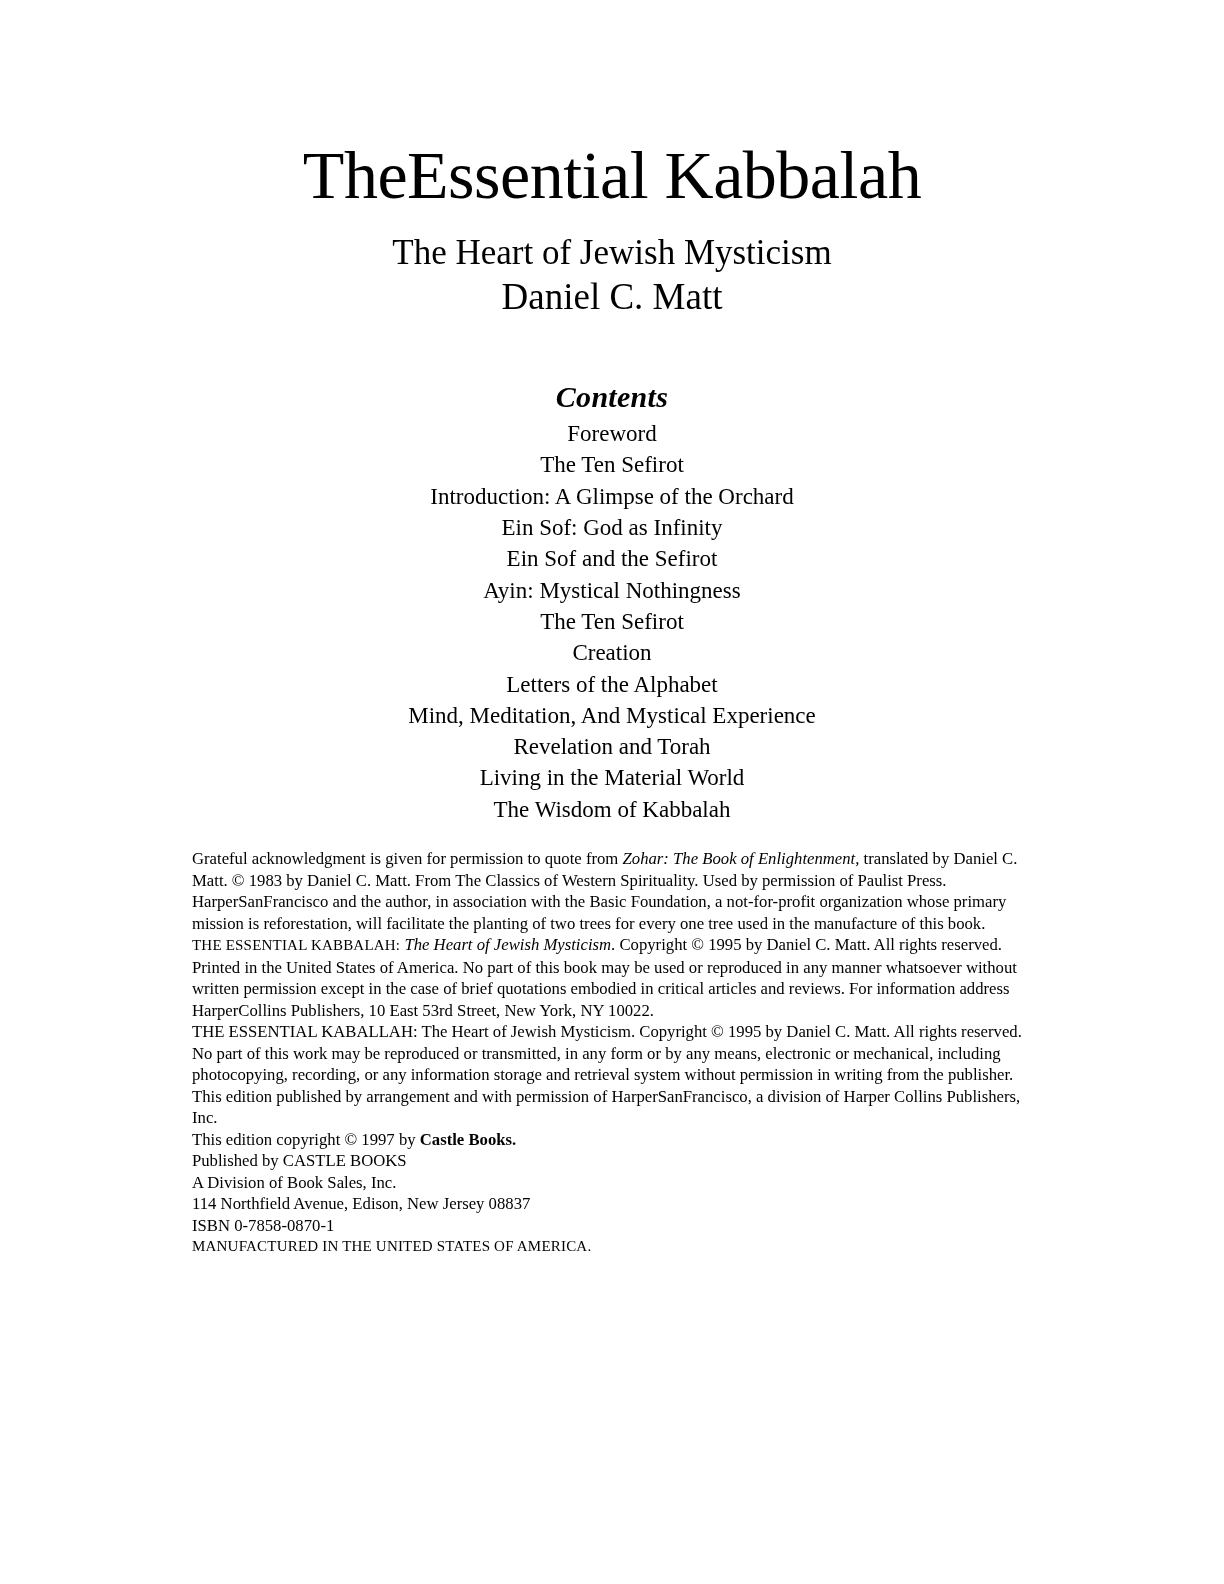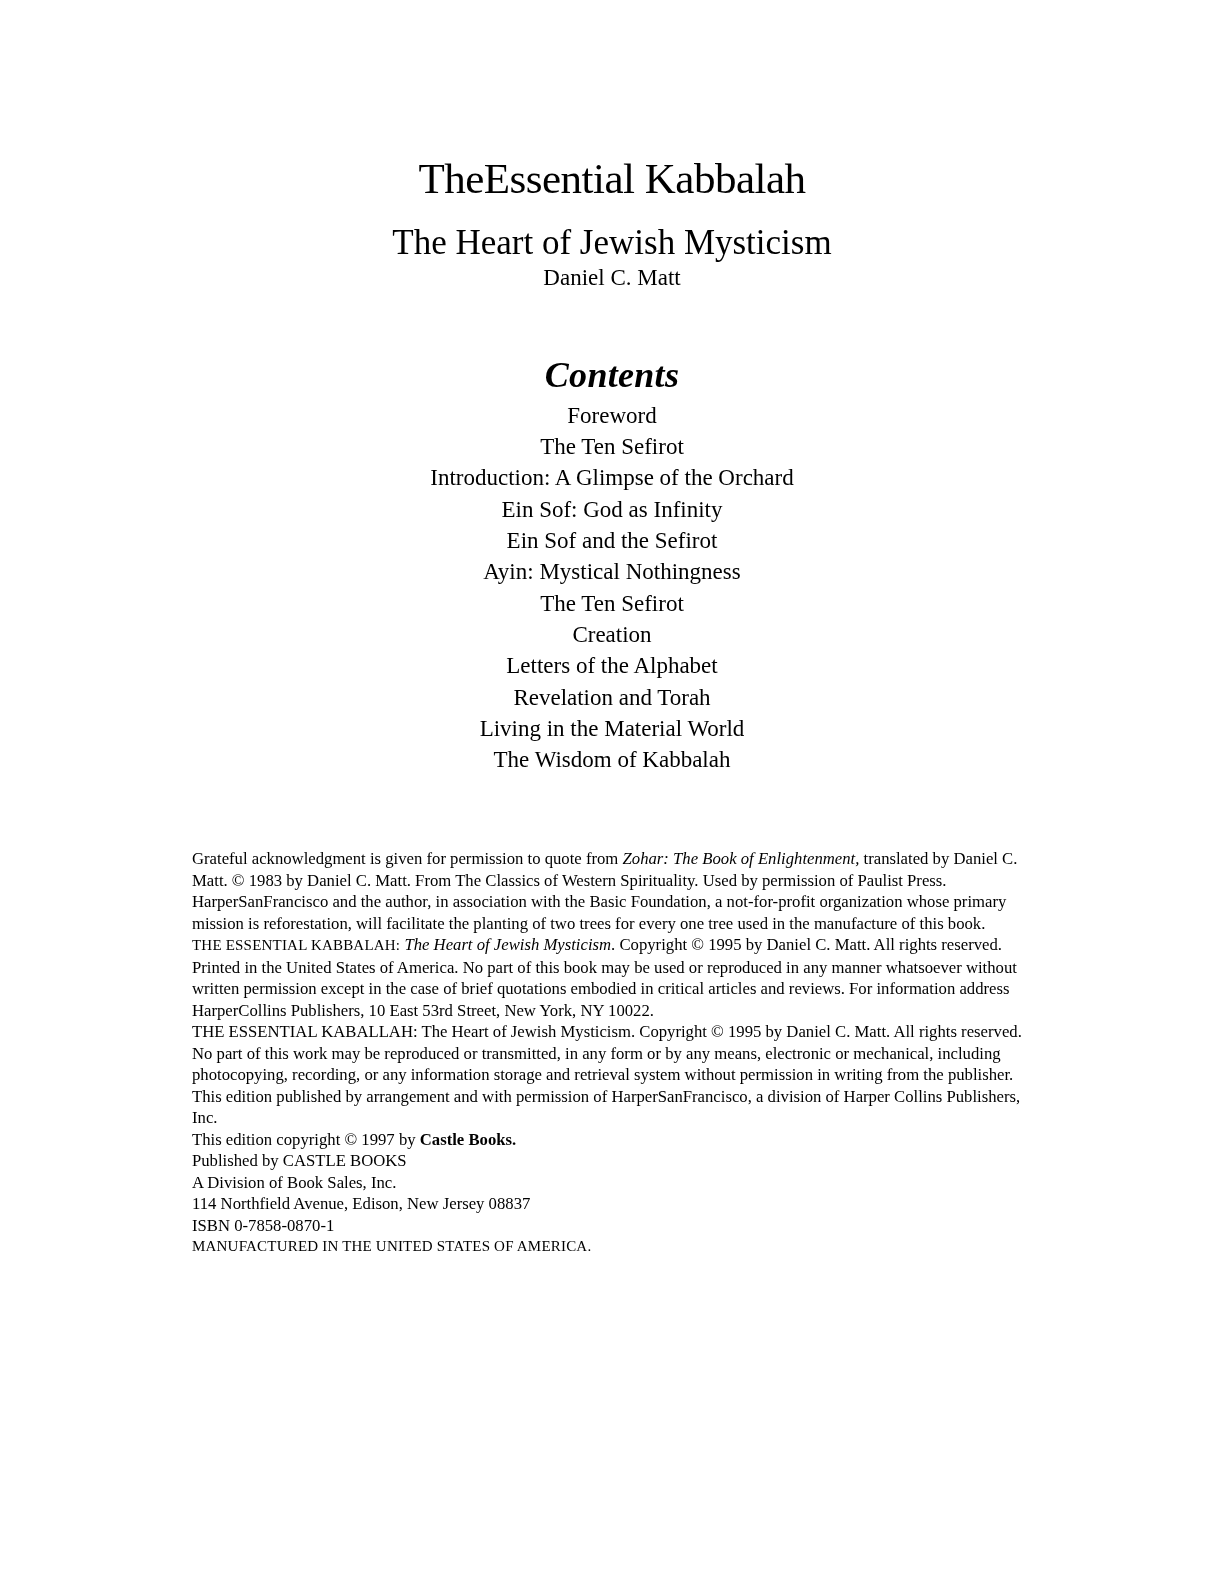--- a/index.html
+++ b/index.html
@@ -20,43 +20,43 @@
     height: 1584px;
     box-sizing: border-box;
   }
 
   
   .title-block {
     text-align: center;
     padding-top: 140px;
   }
   .book-title {
-    font-size: 43px;
+    font-size: 68px;
     line-height: 1.05;
     letter-spacing: -0.5px;
     font-weight: normal;
-    margin: 16px;
+    margin: 0;
   }
   .book-subtitle {
     font-size: 35px;
     margin: 22px 0 0 0;
     font-weight: normal;
     line-height: 1.15;
   }
   .book-author {
-    font-size: 23px;
+    font-size: 37px;
     margin: 2px 0 0 0;
     font-weight: normal;
     line-height: 1.15;
   }
 
   
   .contents-heading {
     text-align: center;
-    font-size: 36px;
+    font-size: 30px;
     font-weight: bold;
     font-style: italic;
     margin: 62px 0 6px 0;
     letter-spacing: 0.3px;
   }
   .contents-list {
     list-style: none;
     margin: 0;
     padding: 0;
     text-align: center;
@@ -103,20 +103,21 @@
   <ul class="contents-list">
     <li>Foreword</li>
     <li>The Ten Sefirot</li>
     <li>Introduction: A Glimpse of the Orchard</li>
     <li>Ein Sof: God as Infinity</li>
     <li>Ein Sof and the Sefirot</li>
     <li>Ayin: Mystical Nothingness</li>
     <li>The Ten Sefirot</li>
     <li>Creation</li>
     <li>Letters of the Alphabet</li>
+    <li>Mind, Meditation, And Mystical Experience</li>
     <li>Revelation and Torah</li>
     <li>Living in the Material World</li>
     <li>The Wisdom of Kabbalah</li>
   </ul>
 
   <div class="copyright-block">
     <p><span>Grateful acknowledgment is given for permission to quote from </span><span class="ital">Zohar: The Book of Enlightenment,</span><span> translated by Daniel C. Matt. © 1983 by Daniel C. Matt. From The Classics of Western Spirituality. Used by permission of Paulist Press.</span></p>
 
     <p>HarperSanFrancisco and the author, in association with the Basic Foundation, a not-for-profit organization whose primary mission is reforestation, will facilitate the planting of two trees for every one tree used in the manufacture of this book.</p>
 

